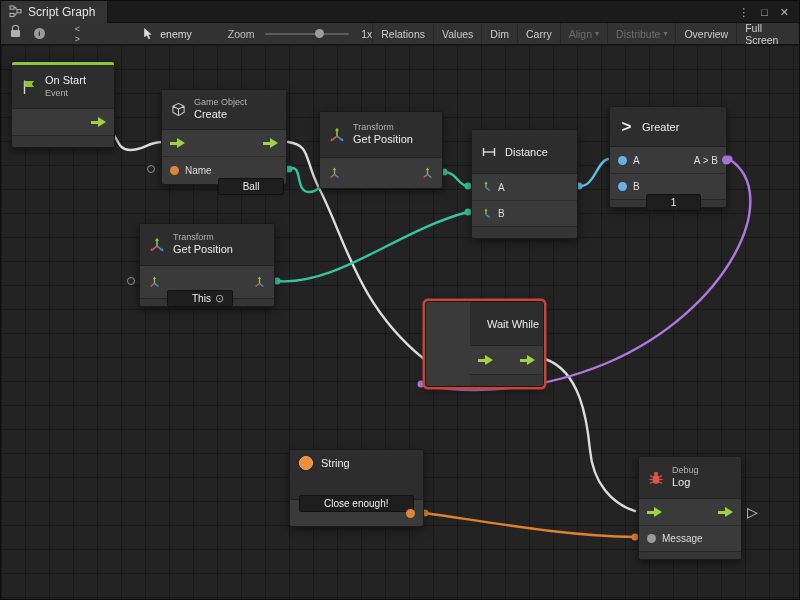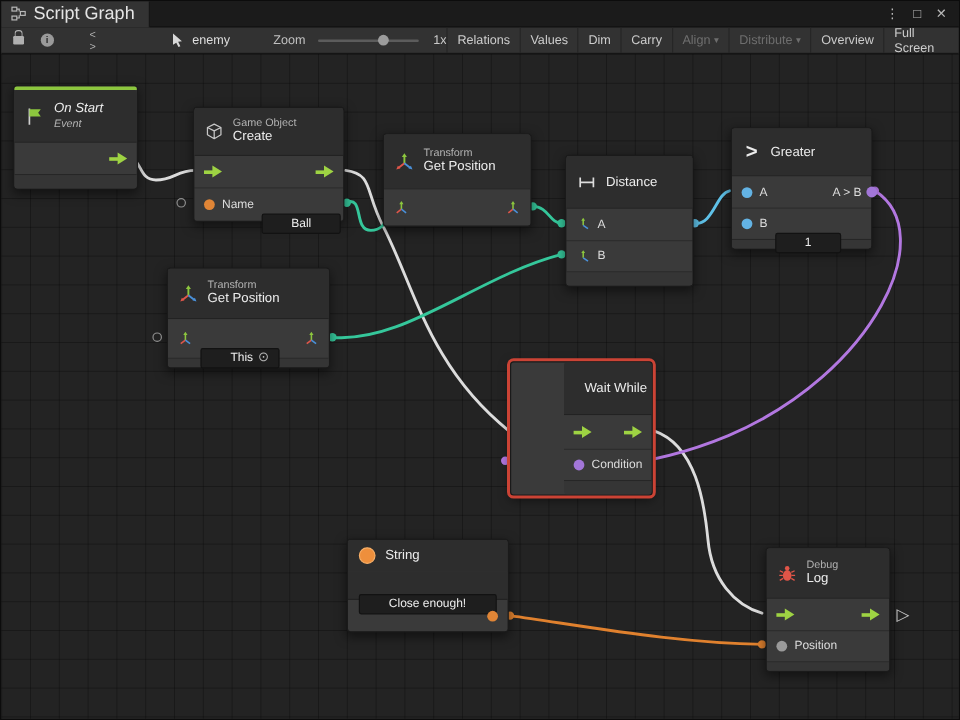--- a/index.html
+++ b/index.html
@@ -3,21 +3,21 @@
 <meta charset="utf-8">
 <style>
   * { margin:0; padding:0; box-sizing:border-box; }
   html,body { width:800px; height:600px; background:#111; }
   body { font-family:"Liberation Sans", sans-serif; -webkit-font-smoothing:antialiased; }
   #app { position:relative; width:800px; height:600px; overflow:hidden; background:#232323; border:1px solid #0c0c0c; }
 
   
   .titlebar { position:absolute; top:0; left:0; right:0; height:22px; background:#1b1b1b; display:flex; align-items:center; border-bottom:1px solid #101010; }
   .tab { height:22px; display:flex; align-items:center; gap:6px; padding:0 12px 0 8px; background:#333333; border-right:1px solid #161616; }
-  .tab-title { font-size:15px; color:#e4e4e4; }
+  .tab-title { font-size:12px; color:#e4e4e4; }
   .win-controls { margin-left:auto; display:flex; align-items:center; gap:12px; padding-right:10px; color:#b8b8b8; font-size:11px; }
   .win-controls span { cursor:default; line-height:22px; }
 
   
   .toolbar { position:absolute; top:22px; left:0; right:0; height:22px; background:#323232; border-bottom:1px solid #151515; display:flex; align-items:center; font-size:10.5px; color:#c9c9c9; }
   .icon-lock { width:9px; height:7px; background:#b0b0b0; border-radius:1px; position:relative; margin-left:10px; }
   .icon-lock::before { content:""; position:absolute; left:1px; top:-5px; width:5px; height:5px; border:1.5px solid #b0b0b0; border-bottom:none; border-radius:3px 3px 0 0; }
   .icon-info { width:11px; height:11px; border-radius:50%; background:#9a9a9a; color:#2a2a2a; font-size:8px; font-weight:bold; text-align:center; line-height:11px; margin-left:14px; }
   .icon-code { margin-left:30px; color:#b8b8b8; font-size:9px; letter-spacing:1px; }
   .tb-name { margin-left:6px; color:#dedede; }
@@ -158,21 +158,21 @@
         <circle cx="276" cy="236" r="3.5" fill="#35c79b"></circle>
           <circle cx="467" cy="167" r="3.5" fill="#35c79b"></circle>
         <circle cx="578" cy="141" r="3.5" fill="#5fc1e8"></circle>
         <circle cx="728" cy="114" r="3.5" fill="#b277e0"></circle>
           <circle cx="420" cy="339" r="3.5" fill="#b277e0"></circle>
         <circle cx="424" cy="468" r="3.5" fill="#e0812e"></circle>
           <circle cx="634" cy="492" r="3.5" fill="#e0812e"></circle>
       </g>
     </svg>
 
-    <div class="node" style="left:10px; top:26px; width:104px;font-style:italic;">
+    <div class="node" style="left:10px; top:16px; width:104px;">
       <div class="accent"></div>
       <div class="hdr" style="height:44px;">
         <svg width="16" height="16" viewBox="0 0 16 16">
           <line x1="3.5" y1="1.5" x2="3.5" y2="15" stroke="#cfcfcf" stroke-width="1.4"></line>
           <path d="M3.5 2 H13 L10.8 5 L13 8 H3.5 Z" fill="#8cc63e"></path>
         </svg>
         <div class="tcol">
           <span class="t-big">On Start</span>
           <span class="t-small">Event</span>
         </div>
@@ -335,24 +335,20 @@
           <path d="M12 1.2 l4.8 1.6 -3.2 3.4 z" fill="#4aa3e8"></path>
           <path d="M13 8 v4.6" stroke="#8cc63e" stroke-width="2.2"></path>
           <path d="M10.4 12 L13 16.4 L15.6 12 z" fill="#8cc63e"></path>
         </svg>
         <span class="t-big">Wait While</span>
       </div>
       <div class="row" style="height:28px;">
         <span class="flow-arrow"></span>
         <span class="spacer"></span>
         <span class="flow-arrow"></span>
-      </div>
-      <div class="row" style="height:26px;">
-        <span class="dot dot-purple"></span>
-        <span class="plabel">Condition</span>
       </div>
       <div class="foot" style="height:12px;"></div>
     </div>
 
     <div class="node" style="left:288px; top:404px; width:135px;">
       <div class="hdr" style="height:26px; border-bottom:none;align-items:center;">
         <span class="string-icon"></span>
         <span class="t-big">String</span>
       </div>
       <div class="hdr" style="height:24px; padding-top:0; border-radius:0;">
@@ -382,21 +378,21 @@
           <span class="t-big">Log</span>
         </div>
       </div>
       <div class="row" style="height:26px;">
         <span class="flow-arrow"></span>
         <span class="spacer"></span>
         <span class="flow-arrow"></span>
       </div>
       <div class="row" style="height:26px;">
         <span class="dot dot-gray"></span>
-        <span class="plabel">Position</span>
+        <span class="plabel">Message</span>
       </div>
       <div class="foot" style="height:8px;"></div>
     </div>
 
     <span class="free-circle" style="left:146px; top:120px;"></span>
     <span class="free-circle" style="left:126px; top:232px;"></span>
     <span class="free-triangle" style="left:746px; top:460px;">▷</span>
 
   </div>
 </div>

